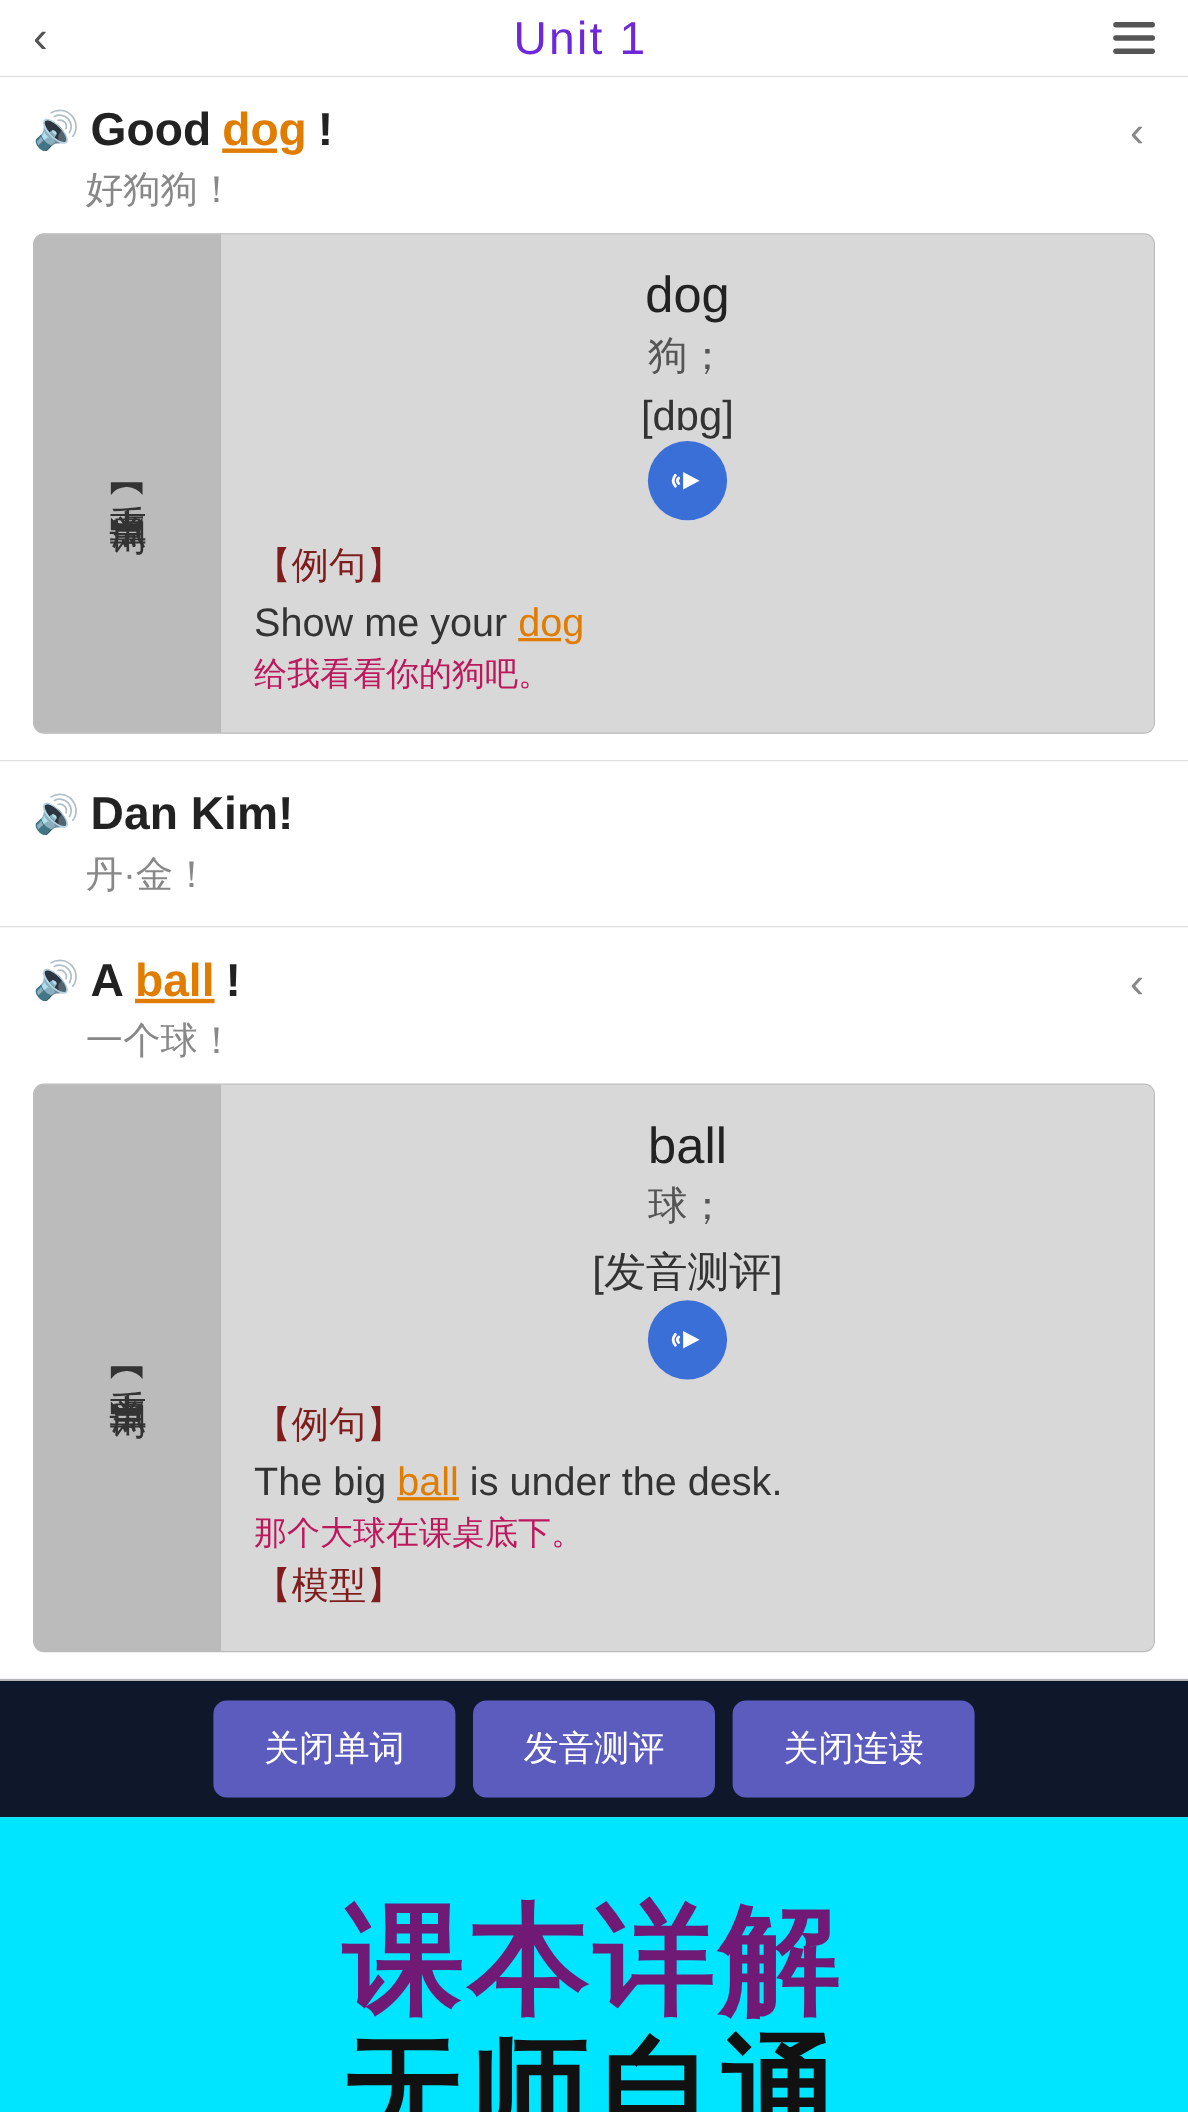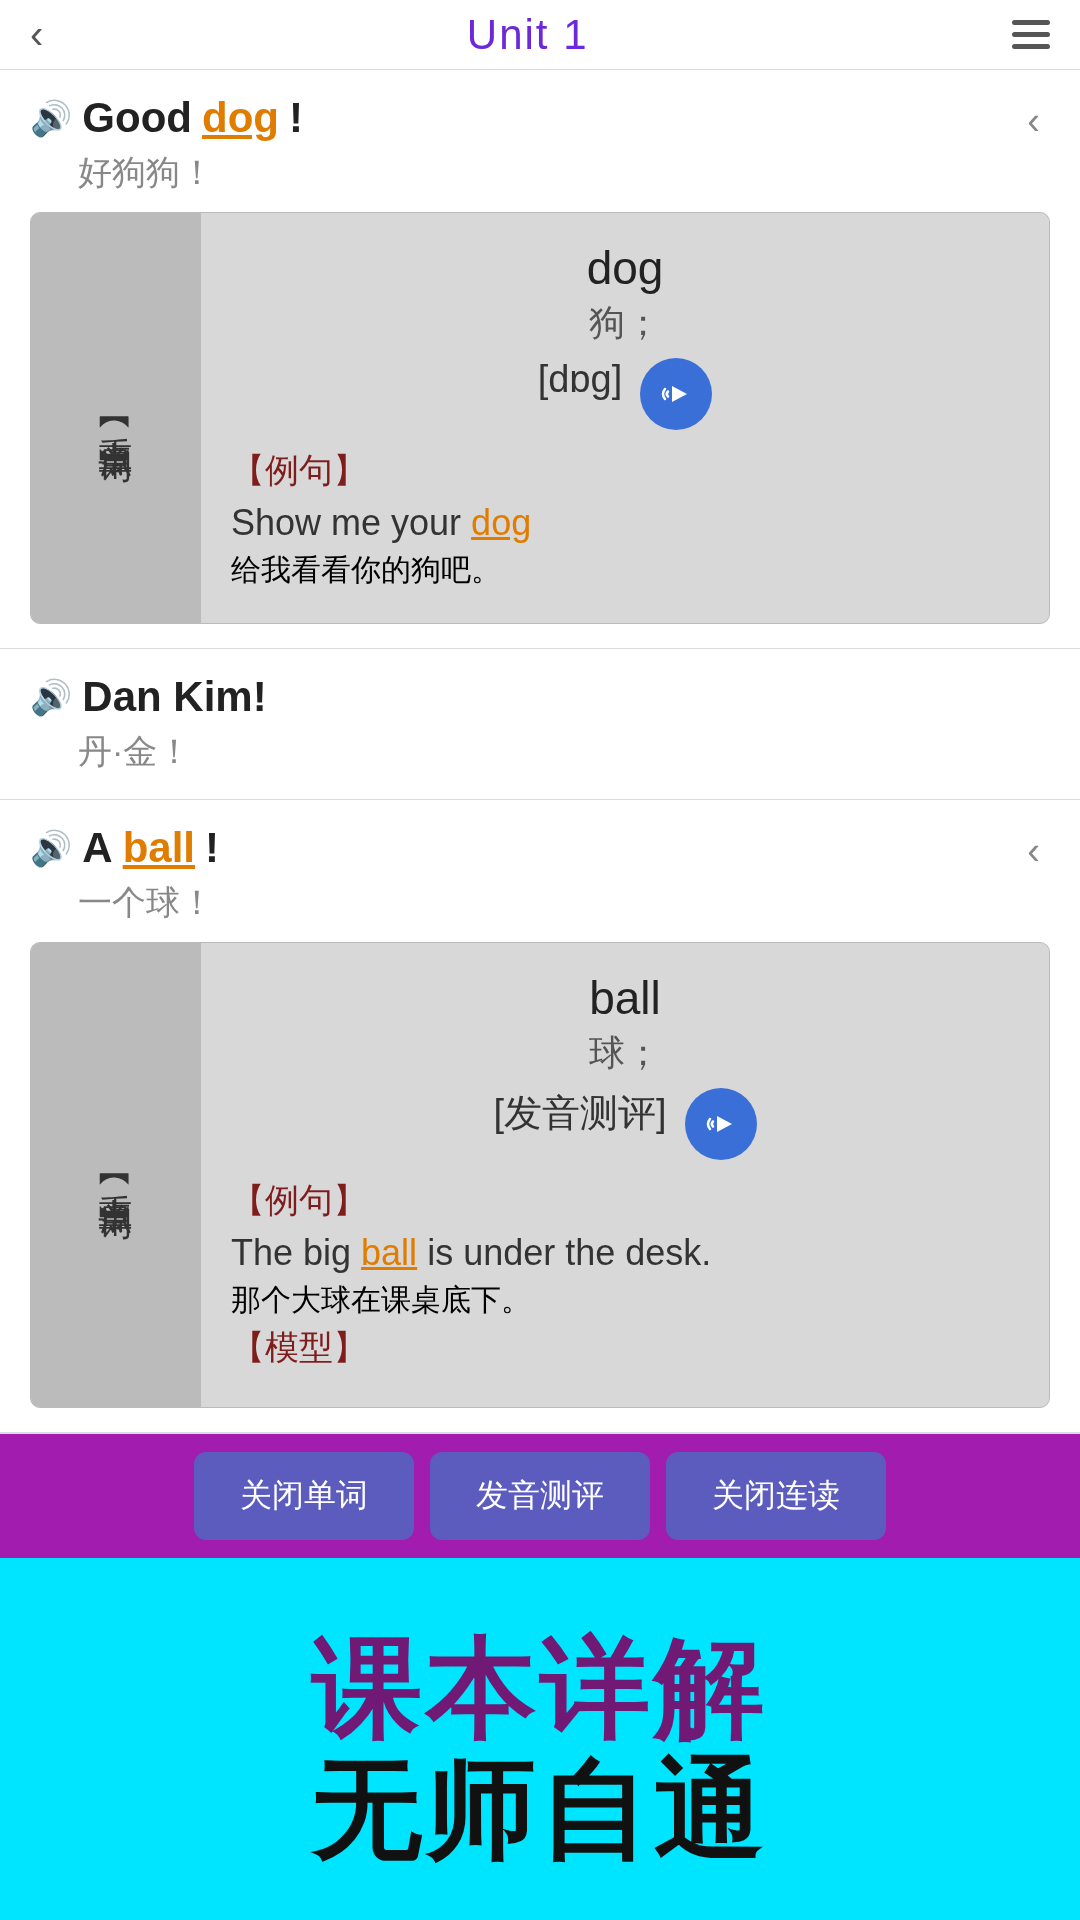--- a/index.html
+++ b/index.html
@@ -122,24 +122,24 @@
       margin-bottom: 4px;
     }
     .vocab-zh {
       font-size: 36px;
       color: #555;
       text-align: center;
       margin-bottom: 10px;
     }
     .vocab-phonetic-row {
       display: flex;
-      align-items: flex-start;
-      justify-content: center;
-      gap: 18px;
+      align-items: center;
+      justify-content: center;
       margin-bottom: 18px;
+      flex-direction: column;
     }
     .vocab-phonetic {
       font-size: 38px;
       color: #333;
     }
     .play-btn {
       width: 72px;
       height: 72px;
       background: #3a6fd8;
       border-radius: 50%;
@@ -157,21 +157,21 @@
       color: #7f1d1d;
       margin-bottom: 8px;
     }
     .vocab-example-en {
       font-size: 36px;
       color: #333;
       margin-bottom: 6px;
     }
     .vocab-example-zh {
       font-size: 30px;
-      color: #000000;
+      color: #be185d;
       margin-bottom: 4px;
     }
 
     
     .dankim-row {
       padding: 24px 30px 24px 30px;
     }
     .dankim-en {
       font-size: 42px;
       font-weight: bold;
@@ -186,21 +186,21 @@
       margin-top: 8px;
       margin-left: 48px;
     }
 
     
     .bottom-bar {
       display: flex;
       justify-content: center;
       gap: 0;
       padding: 18px 30px;
-      background: #a21caf;
+      background: #0f172a;
       border-top: 1px solid #ddd;
     }
     .bottom-btn {
       flex: 1;
       max-width: 220px;
       background: #5c5cbf;
       color: #fff;
       font-size: 32px;
       border: none;
       border-radius: 12px;

